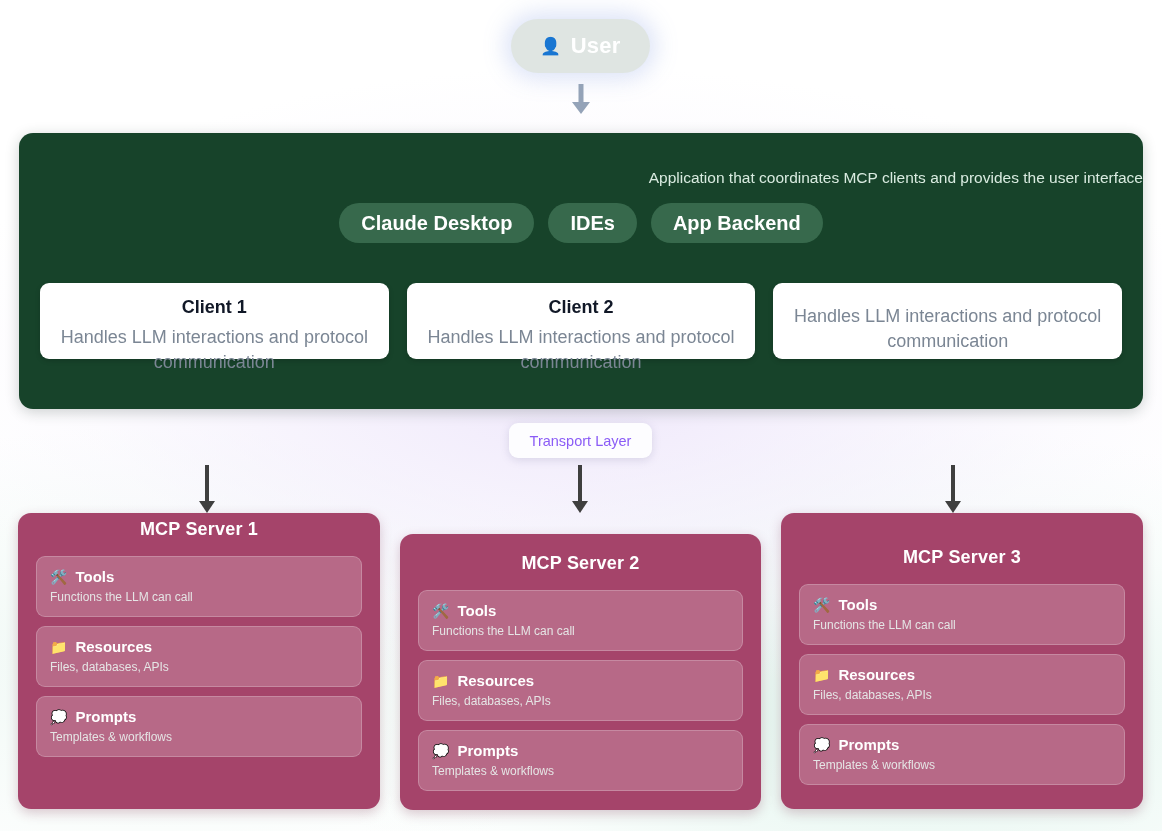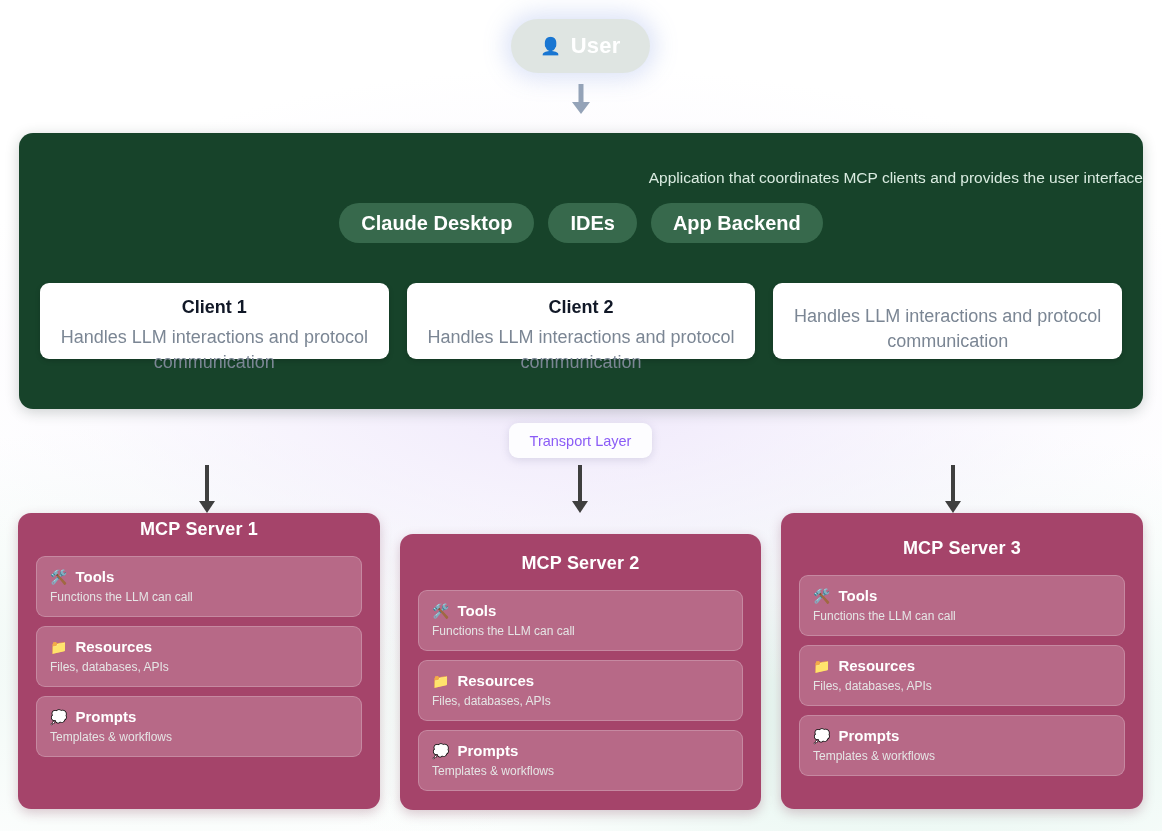--- a/index.html
+++ b/index.html
@@ -140,21 +140,21 @@
   .cap-head {
     display: flex; align-items: center; gap: 8px;
     color: #ffffff; font-size: 15px; font-weight: 700;
   }
   .cap-icon { font-size: 14px; line-height: 1; }
   .cap-desc {
     color: #e5e5e5; font-size: 12px; margin-top: 5px; font-weight: 400;
   }
   
   #server-2 .server-title { padding-top: 19px; }
-  #server-3 .server-title { padding-top: 25px; }
+  #server-3 .server-title { padding-top: 34px; }
 </style>
 </head>
 <body>
 
 <div id="user-pill">
   <span class="u-icon">👤</span>
   <span class="u-label">User</span>
 </div>
 
 <div class="arrow" id="arrow-user-host">

